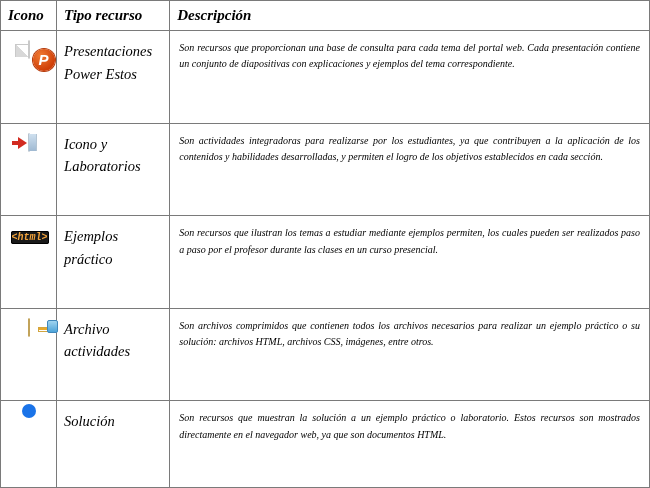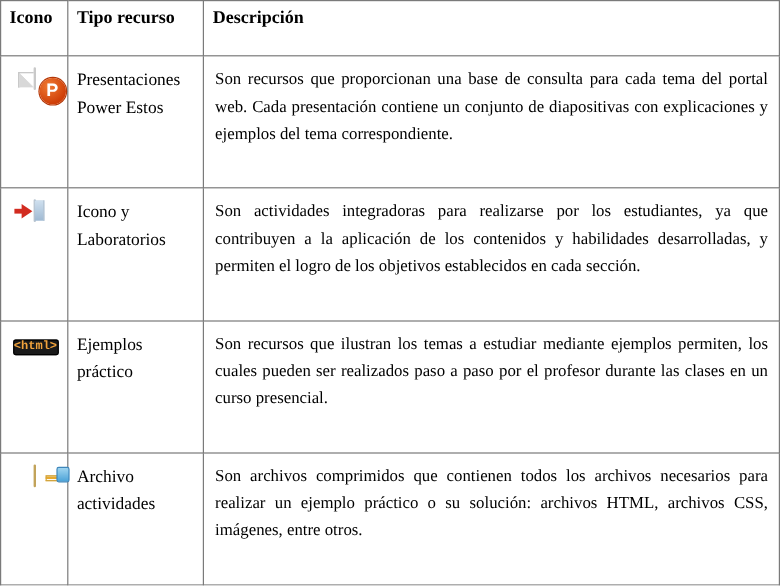--- a/index.html
+++ b/index.html
@@ -16,21 +16,22 @@
   }
   .doc-table {
     width: 650px;
     height: 488px;
     border-collapse: collapse;
     table-layout: fixed;
   }
   .doc-table th, .doc-table td {
     border: 1px solid #7a7a7a;
     vertical-align: top;
-    padding: 6px 7px 22px 7px;
+    padding: 6px 7px 6px 7px;
+    font-style: italic;
   }
   thead th {
     background: #ffffff;
     font-weight: bold;
     font-size: 15px;
     text-align: left;
     padding-top: 5px;
     padding-bottom: 5px;
     line-height: 1.15;
   }
@@ -42,21 +43,21 @@
     text-align: center;
     vertical-align: top;
     padding-top: 10px;
   }
   td.cell-type {
     font-size: 14.5px;
     line-height: 1.55;
     padding-top: 9px;
   }
   td.cell-desc {
-    font-size: 14px;
+    font-size: 10px;
     line-height: 1.62;
     text-align: justify;
     text-justify: inter-word;
     padding-top: 9px;
     padding-left: 9px;
     padding-right: 9px;
     hyphens: none;
   }
 
   
@@ -277,15 +278,26 @@
             <span class="zhead"></span>
             <span class="zteeth"></span>
             <span class="zpull"></span>
           </span>
         </span>
       </td>
       <td class="cell-type">Archivo actividades</td>
       <td class="cell-desc">Son archivos comprimidos que contienen todos los archivos necesarios para realizar un ejemplo práctico o su solución: archivos HTML, archivos CSS, imágenes, entre otros.</td>
     </tr>
 
+    <tr>
+      <td class="cell-icon">
+        <span class="icon-wrap">
+          <span class="ico-chrome">
+            <span class="cinner"></span>
+          </span>
+        </span>
+      </td>
+      <td class="cell-type">Solución</td>
+      <td class="cell-desc">Son recursos que muestran la solución a un ejemplo práctico o laboratorio. Estos recursos son mostrados directamente en el navegador web, ya que son documentos HTML.</td>
+    </tr>
 
   </tbody>
 </table>
 
 </body></html>

